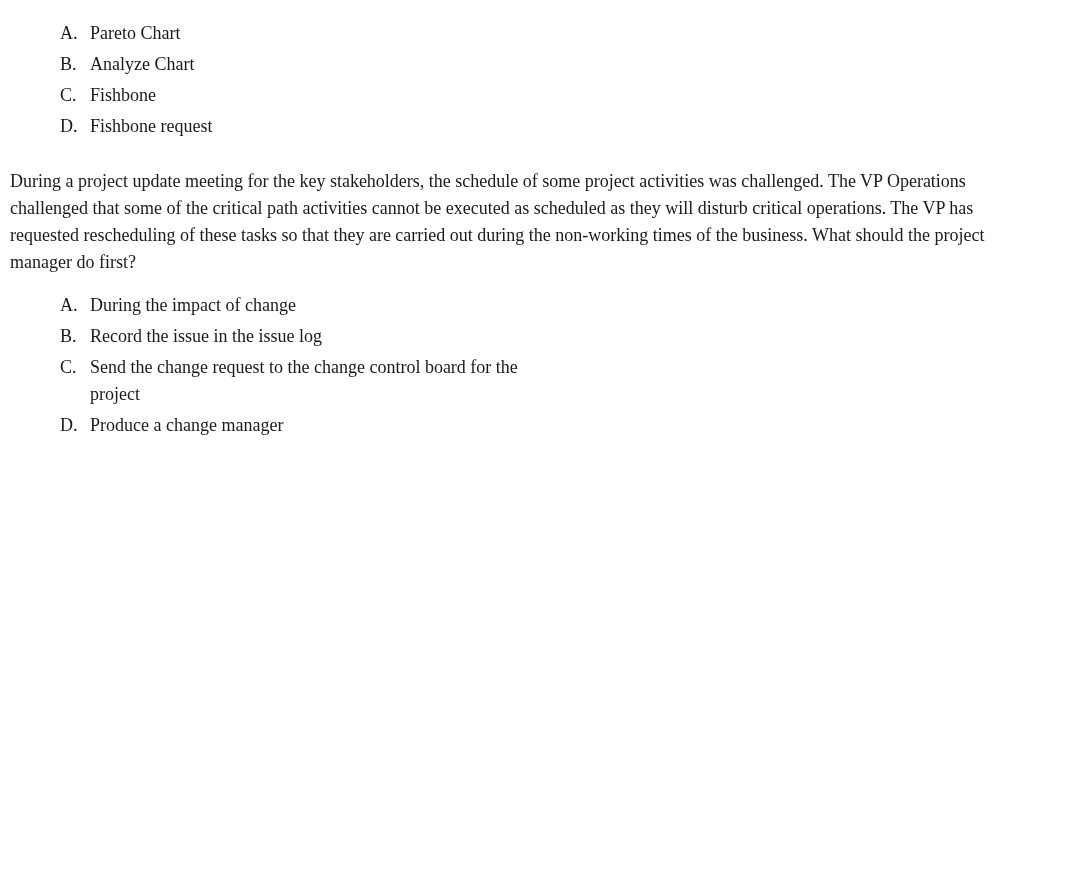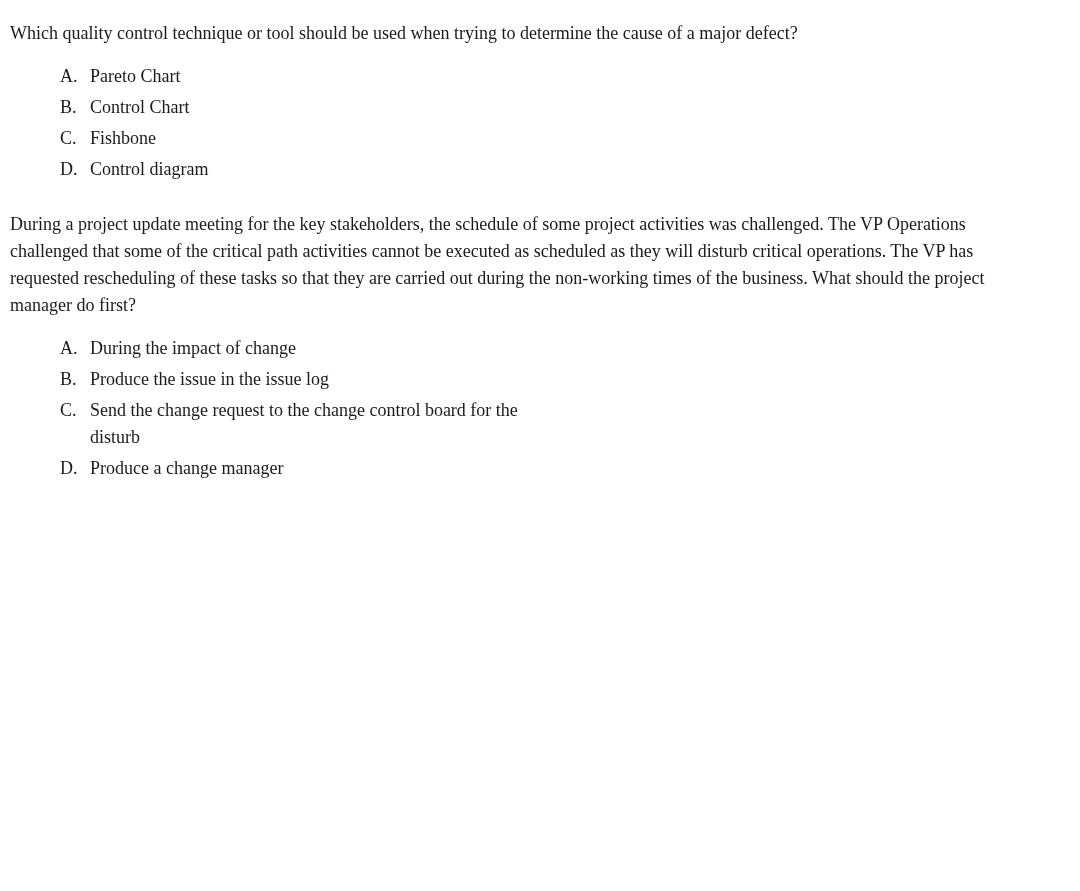--- a/index.html
+++ b/index.html
@@ -48,60 +48,57 @@
     .option-text {
       flex: 1;
     }
   </style>
 </head>
 <body>
 
 <div>
 
   <div class="question-block">
-    <div class="question-text">
-      Which quality control technique or tool should be used when trying to determine the cause of a major defect?
-    </div>
     <ul class="options-list">
       <li>
         <span class="option-letter">A.</span>
         <span class="option-text">Pareto Chart</span>
       </li>
       <li>
         <span class="option-letter">B.</span>
-        <span class="option-text">Control Chart</span>
+        <span class="option-text">Analyze Chart</span>
       </li>
       <li>
         <span class="option-letter">C.</span>
         <span class="option-text">Fishbone</span>
       </li>
       <li>
         <span class="option-letter">D.</span>
-        <span class="option-text">Control diagram</span>
+        <span class="option-text">Fishbone request</span>
       </li>
     </ul>
   </div>
 
   <div class="question-block">
     <div class="question-text">
       During a project update meeting for the key stakeholders, the schedule of some project activities was challenged. The VP Operations challenged that some of the critical path activities cannot be executed as scheduled as they will disturb critical operations. The VP has requested rescheduling of these tasks so that they are carried out during the non-working times of the business. What should the project manager do first?
     </div>
     <ul class="options-list">
       <li>
         <span class="option-letter">A.</span>
         <span class="option-text">During the impact of change</span>
       </li>
       <li>
         <span class="option-letter">B.</span>
-        <span class="option-text">Produce the issue in the issue log</span>
+        <span class="option-text">Record the issue in the issue log</span>
       </li>
       <li style="align-items: flex-start;">
         <span class="option-letter">C.</span>
         <span class="option-text">Send the change request to the change control board for the<br>
-        <span style="display:inline-block; padding-left: 0px;">disturb</span></span>
+        <span style="display:inline-block; padding-left: 0px;">project</span></span>
       </li>
       <li>
         <span class="option-letter">D.</span>
         <span class="option-text">Produce a change manager</span>
       </li>
     </ul>
   </div>
 
 </div>
 

